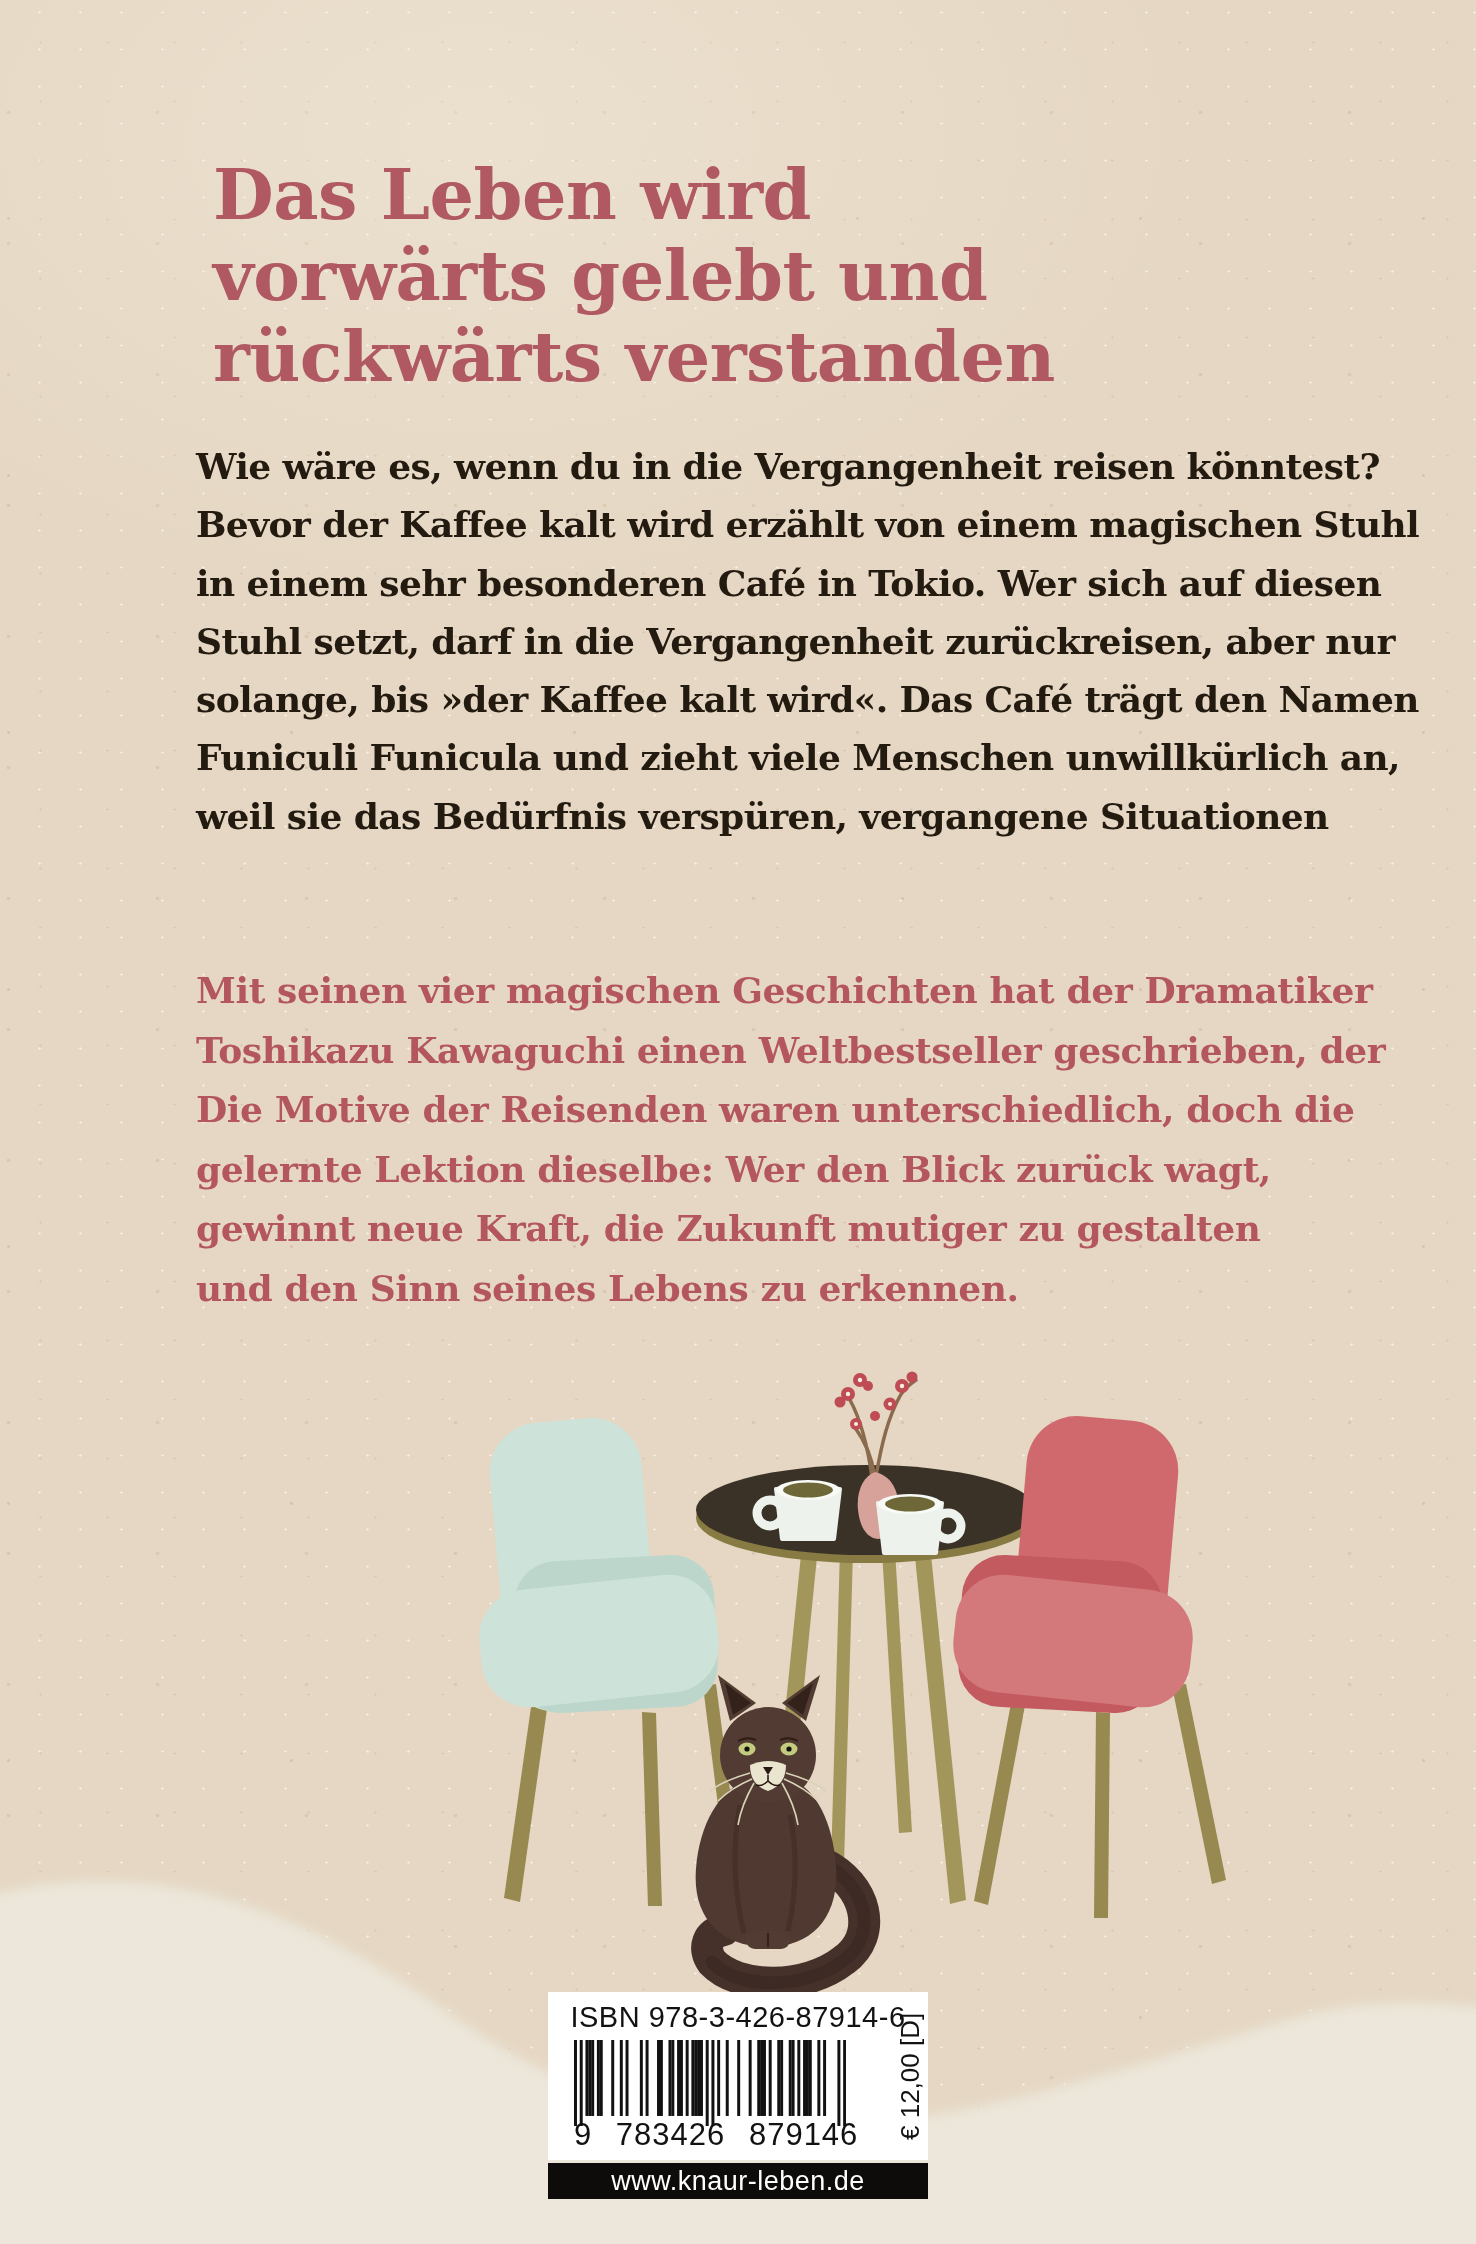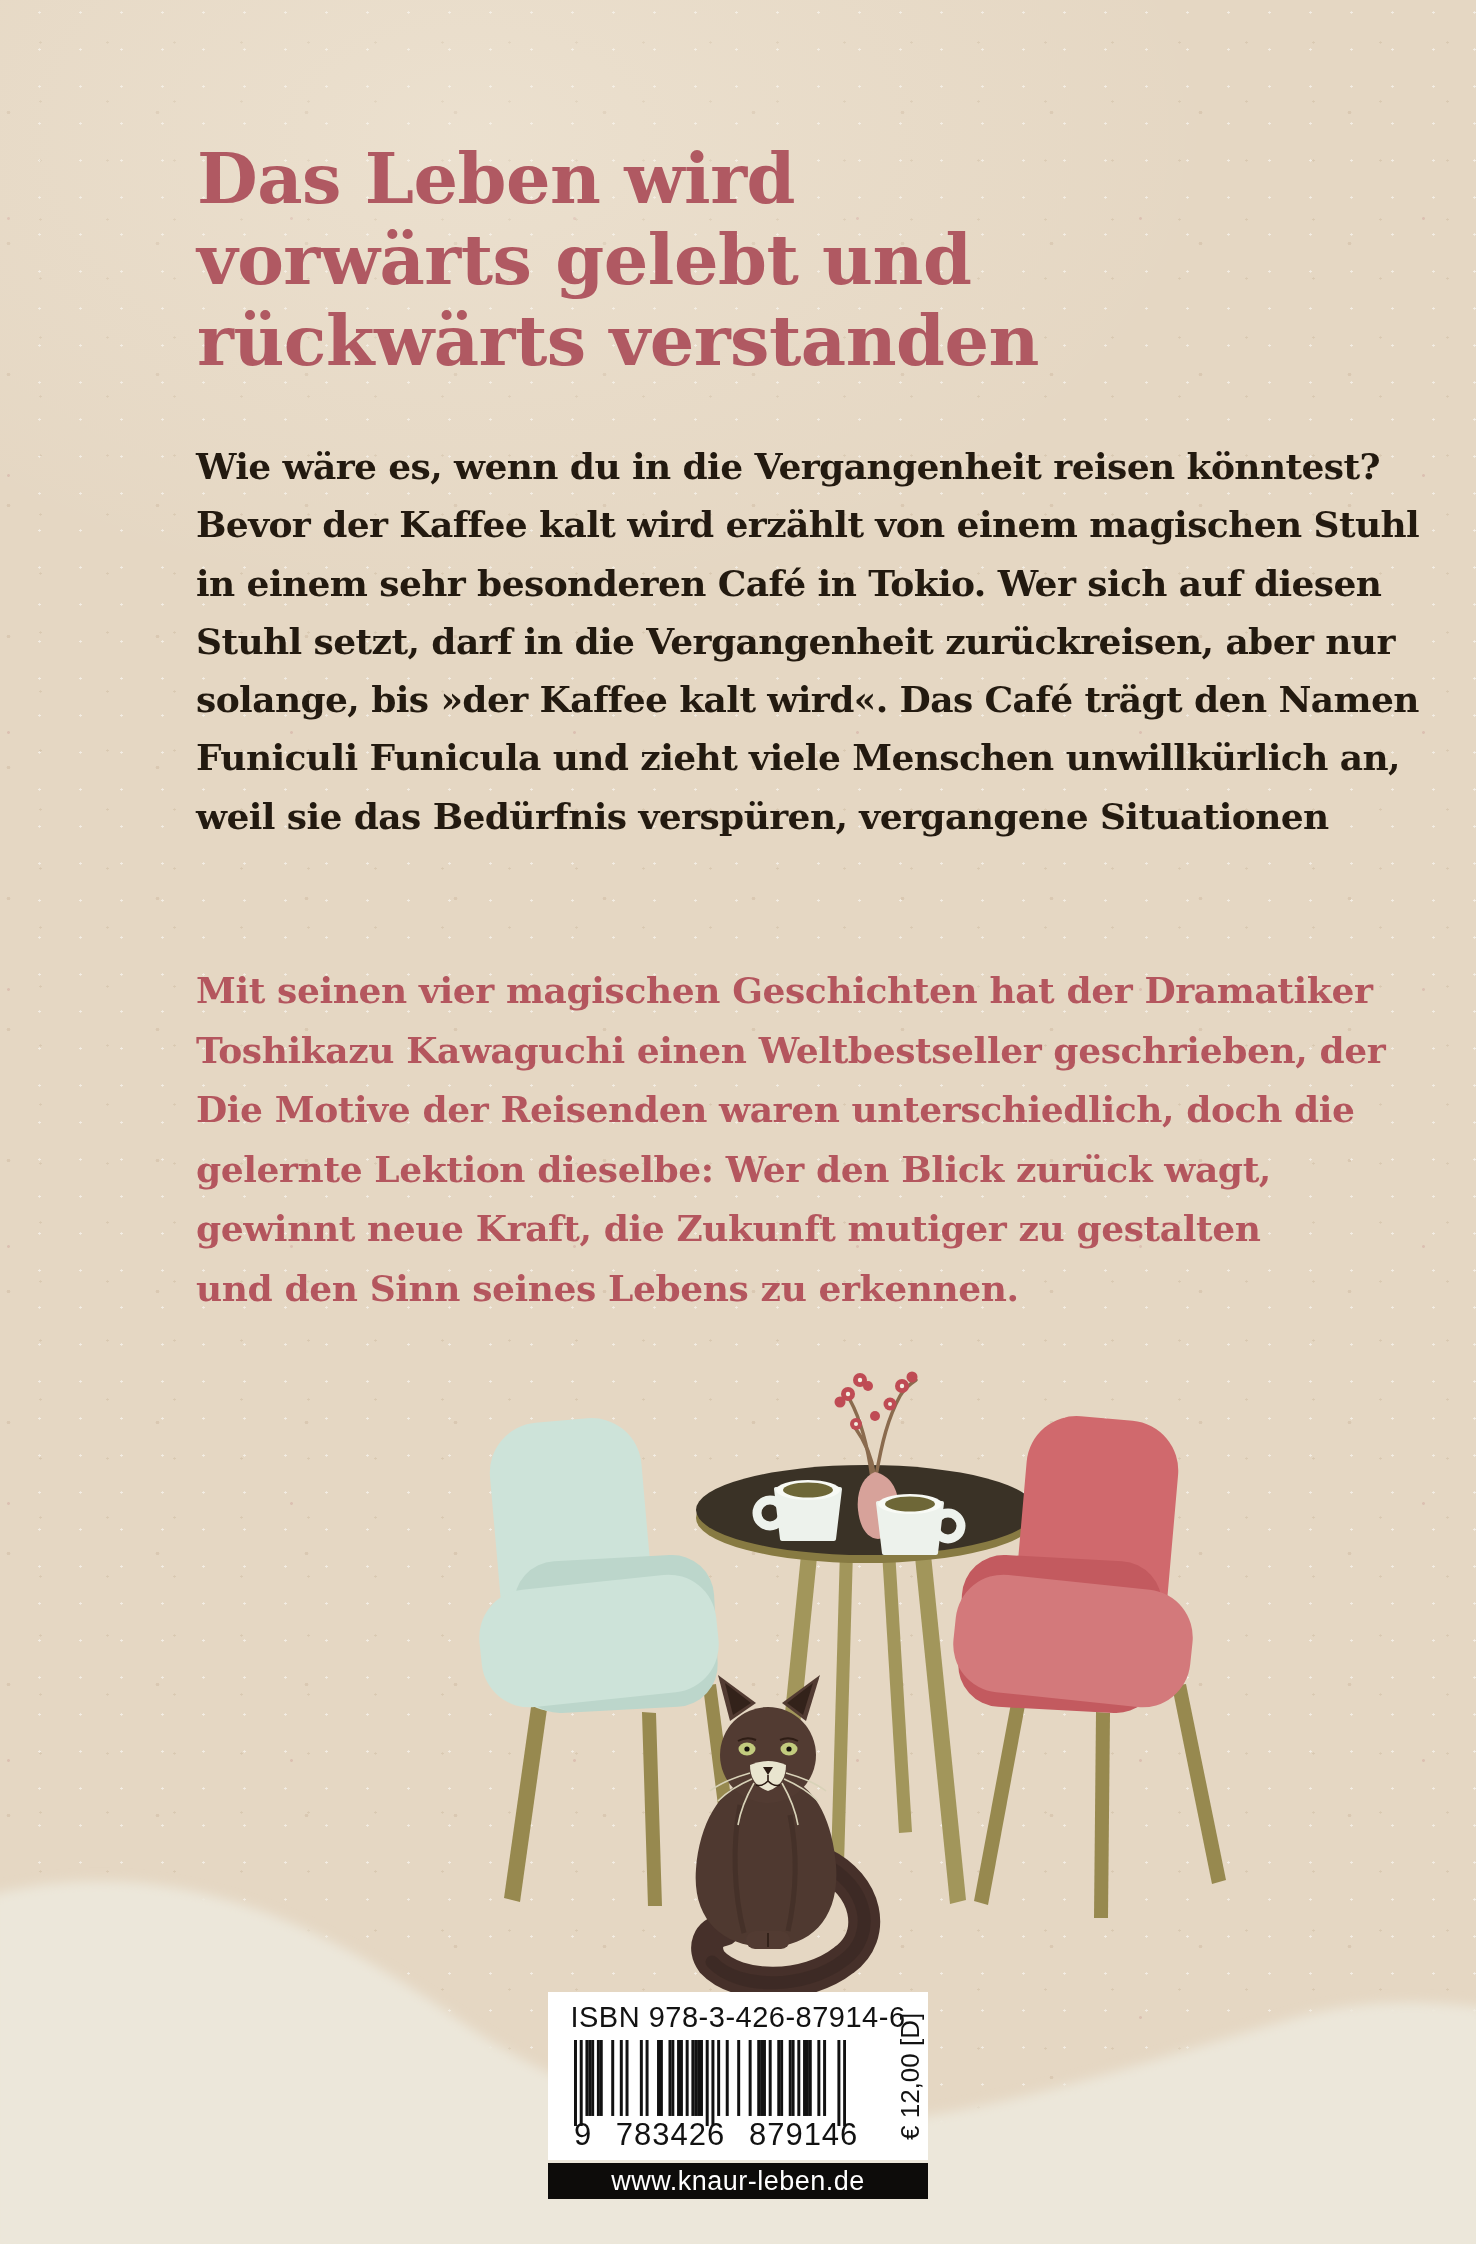--- a/index.html
+++ b/index.html
@@ -11,21 +11,21 @@
       radial-gradient(1200px 760px at 32% 6%, rgba(250,245,233,.30), rgba(250,245,233,0) 62%),
       radial-gradient(rgba(171,144,108,.20) 1px, transparent 1.5px),
       radial-gradient(rgba(255,255,255,.55) 1px, transparent 1.4px),
       radial-gradient(rgba(148,108,78,.14) 1.6px, transparent 2.2px),
       radial-gradient(rgba(176,89,98,.18) 1.2px, transparent 1.8px);
     background-size:auto,67px 59px,41px 37px,149px 131px,283px 257px;
     background-position:0 0,7px 13px,19px 31px,83px 47px,150px 90px;
     font-family:"DejaVu Serif",serif;
   }
   .wave{position:absolute;left:0;top:0;pointer-events:none;}
-  .headline{position:absolute;left:197px;top:138px;margin:0;
+  .headline{position:absolute;left:197px;top:138px;margin:16px;
     font:700 70px/81px "DejaVu Serif",serif;color:var(--headline,#b05962);letter-spacing:-0.5px;}
   .blurb{position:absolute;left:196px;top:437px;
     font:700 36px/58.3px "DejaVu Serif",serif;color:var(--body-text,#231a10);letter-spacing:-0.6px;}
   .promo{position:absolute;left:196px;top:961px;
     font:700 36px/59.5px "DejaVu Serif",serif;color:var(--promo-text,#b4565e);letter-spacing:-0.4px;}
   .line{white-space:nowrap;}
   .scene{position:absolute;left:420px;top:1360px;width:820px;height:650px;}
   .barcode-wrap{position:absolute;left:548px;top:1992px;width:380px;}
   .barcode-box{position:relative;background:#ffffff;height:168px;}
   .isbn{padding-top:9px;text-align:center;

